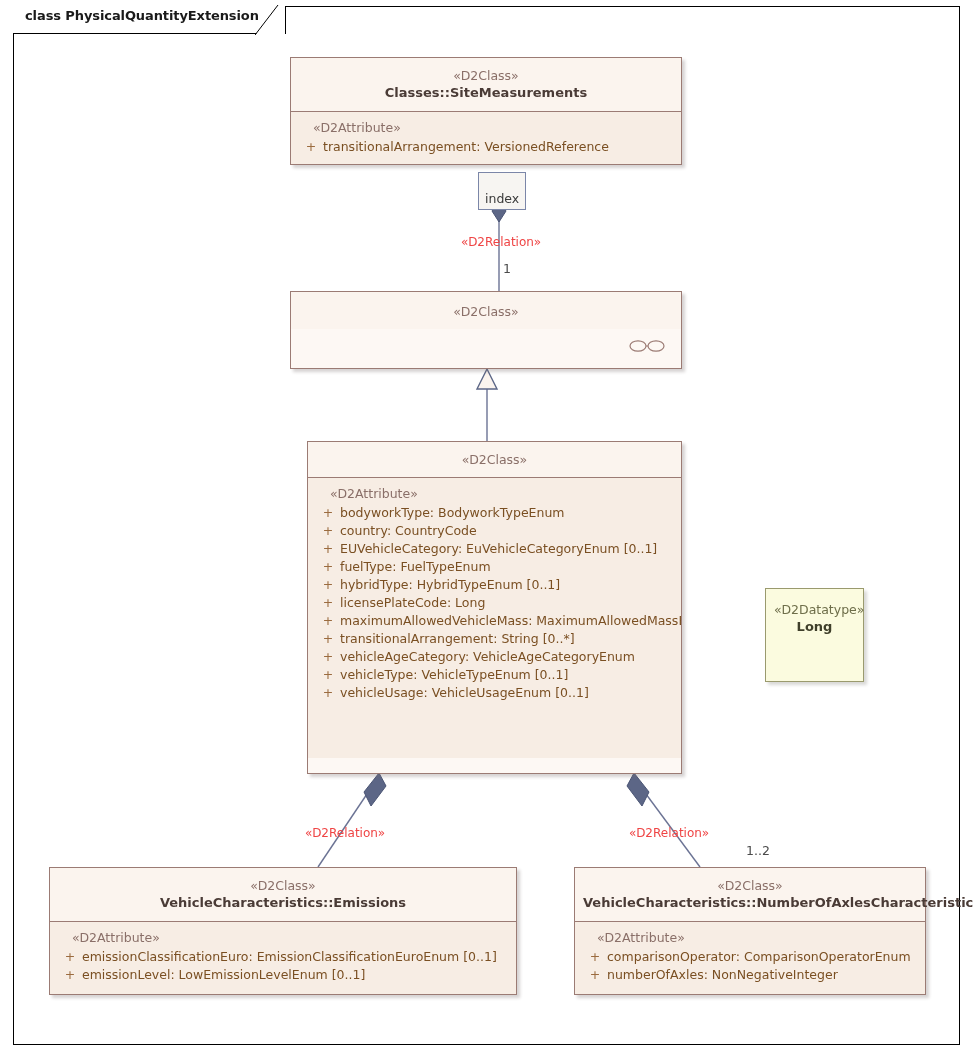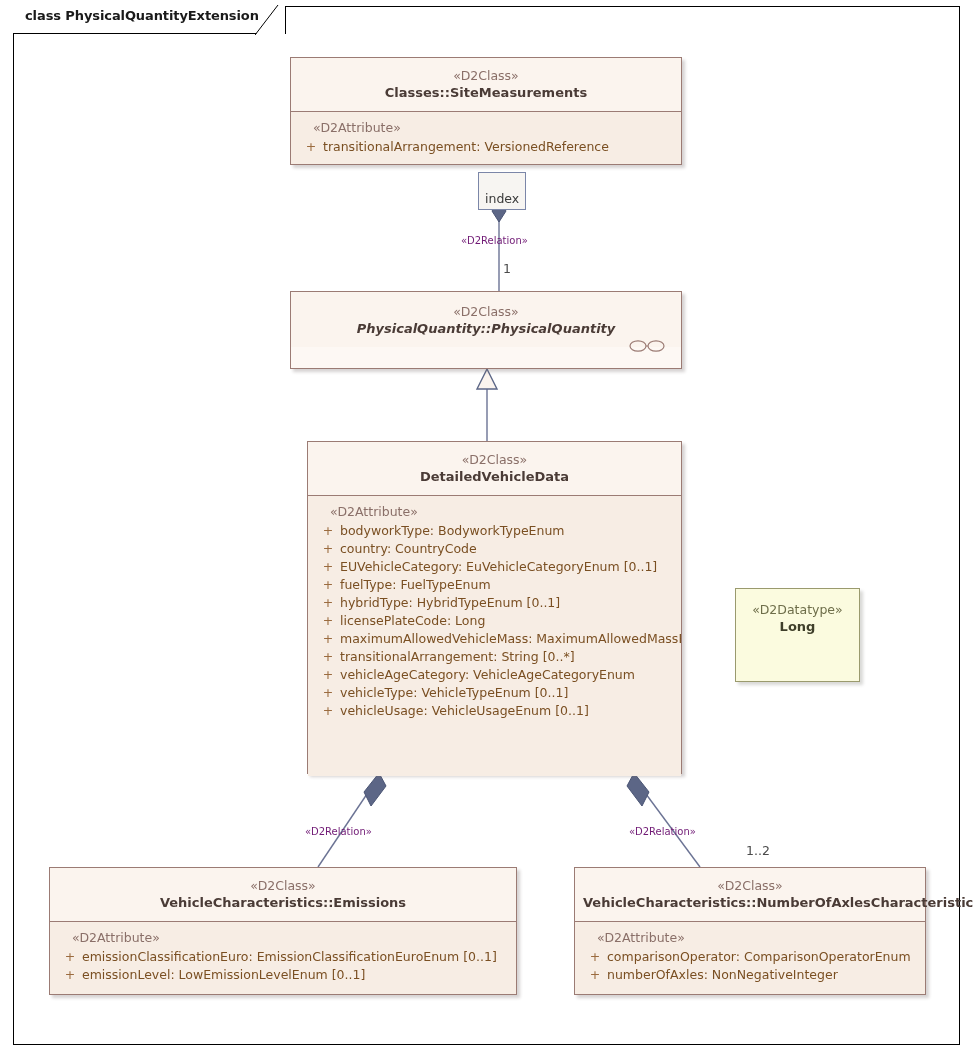--- a/index.html
+++ b/index.html
@@ -141,22 +141,22 @@
   svg.links {
     position: absolute;
     left: 0; top: 0;
     width: 974px;
     height: 1062px;
     pointer-events: none;
     overflow: visible;
   }
   .conn-label {
     position: absolute;
-    font-size: 10px;
-    color: #701a75;
+    font-size: 12px;
+    color: #ef4444;
     white-space: nowrap;
   }
   .mult-label {
     position: absolute;
     font-size: 12.5px;
     color: #4a4a4a;
     white-space: nowrap;
   }
   .role-box {
     position: absolute;
@@ -229,35 +229,33 @@
   </div>
 
   <div class="role-box" style="left:478px; top:172px;">index</div>
 
   <div class="conn-label" style="left:461px; top:235px;">«D2Relation»</div>
   <div class="mult-label" style="left:503px; top:261px;">1</div>
 
   <div class="uml" style="left:290px; top:291px; width:392px; height:78px;">
     <div class="hdr nosplit" style="padding-top:11px;">
       <div class="stereo">«D2Class»</div>
-      <div class="cname abstract">PhysicalQuantity::PhysicalQuantity</div>
     </div>
     <div class="iface-marker" style="right:16px; bottom:10px;">
       <svg width="36" height="16" viewBox="0 0 36 16">
         <ellipse cx="9" cy="8" rx="8" ry="5.2" fill="none" stroke="#9b7b74" stroke-width="1.2"></ellipse>
         <ellipse cx="27" cy="8" rx="8" ry="5.2" fill="none" stroke="#9b7b74" stroke-width="1.2"></ellipse>
         <line x1="17" y1="8" x2="19" y2="8" stroke="#9b7b74" stroke-width="1.2"></line>
       </svg>
     </div>
   </div>
 
   <div class="uml" style="left:307px; top:441px; width:375px; height:333px;">
     <div class="hdr">
       <div class="stereo">«D2Class»</div>
-      <div class="cname">DetailedVehicleData</div>
     </div>
     <div class="body" style="height:280px;">
       <div class="stereo">«D2Attribute»</div>
       <div class="attr">
           <span class="vis">+</span>
           <span class="sig">bodyworkType: BodyworkTypeEnum</span>
         </div>
       <div class="attr">
           <span class="vis">+</span>
           <span class="sig">country: CountryCode</span>
@@ -294,21 +292,21 @@
           <span class="vis">+</span>
           <span class="sig">vehicleType: VehicleTypeEnum [0..1]</span>
         </div>
       <div class="attr">
           <span class="vis">+</span>
           <span class="sig">vehicleUsage: VehicleUsageEnum [0..1]</span>
         </div>
     </div>
   </div>
 
-  <div class="uml datatype" style="left:735px; top:588px; width:125px; height:94px;">
+  <div class="uml datatype" style="left:765px; top:588px; width:99px; height:94px;">
     <div class="hdr nosplit">
       <div class="stereo">«D2Datatype»</div>
       <div class="cname">Long</div>
     </div>
   </div>
 
   <div class="conn-label" style="left:305px; top:826px;">«D2Relation»</div>
   <div class="conn-label" style="left:629px; top:826px;">«D2Relation»</div>
   <div class="mult-label" style="left:746px; top:843px;">1..2</div>
 

